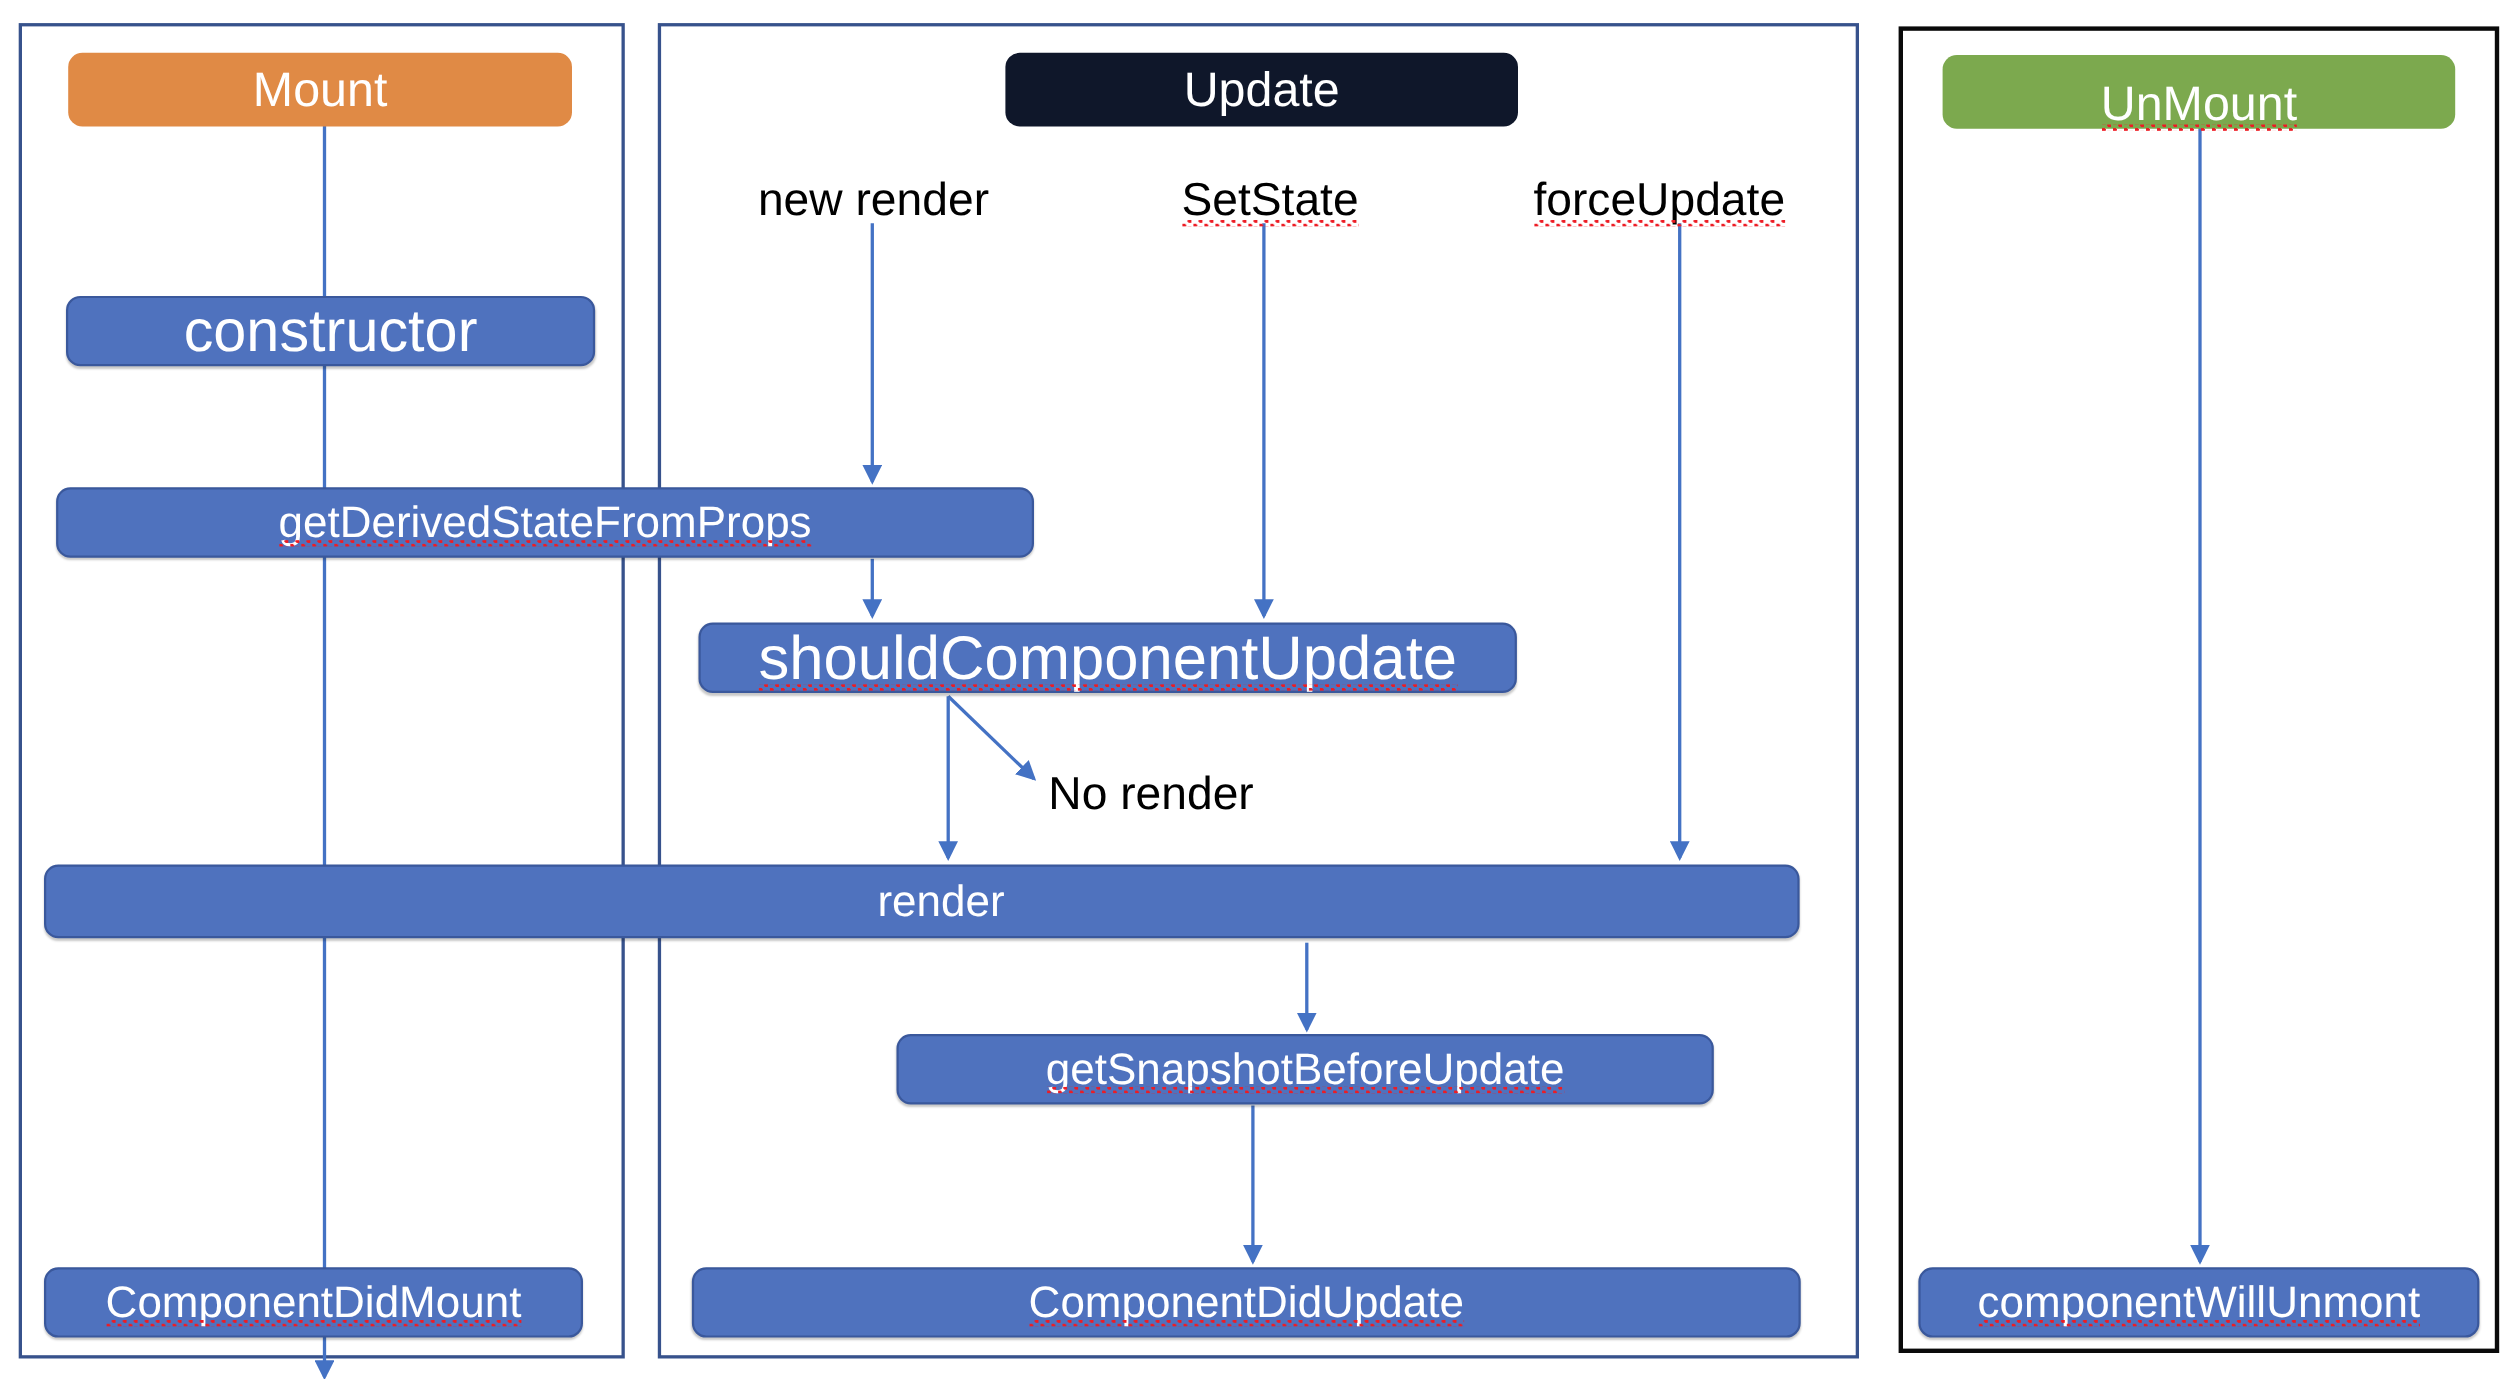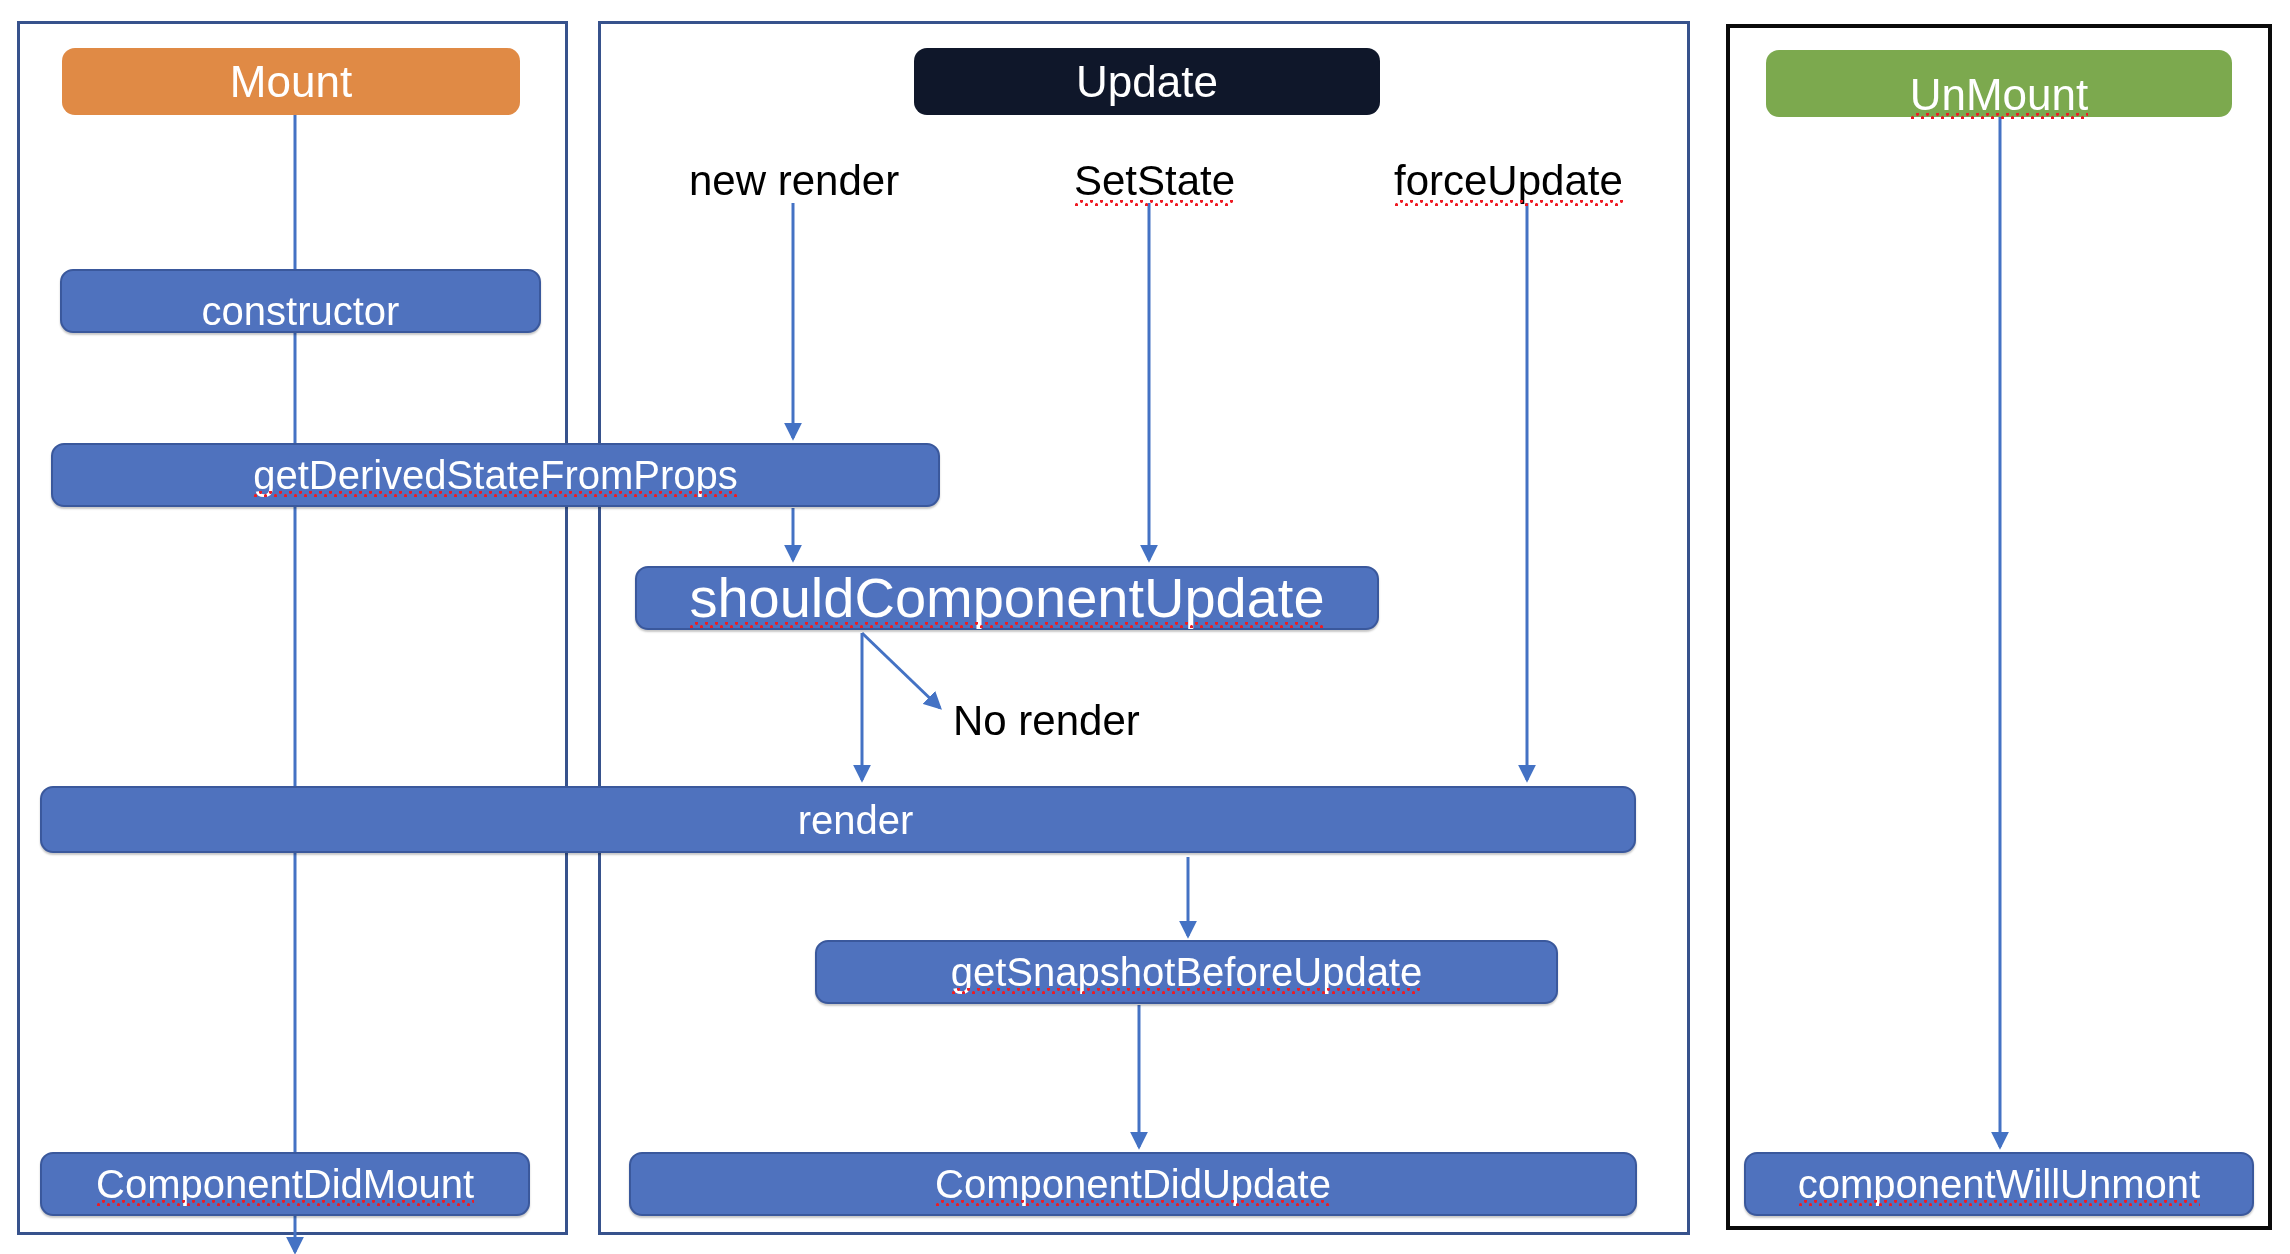--- a/index.html
+++ b/index.html
@@ -96,21 +96,21 @@
   </div>
 
   <div class="plain" style="left:1062px;top:160px;font-size:42px;margin-left:12px;">
     <span class="lbl sp">SetState</span>
   </div>
 
   <div class="plain" style="left:1394px;top:160px;font-size:42px;">
     <span class="lbl sp">forceUpdate</span>
   </div>
 
-  <div class="node fill-blue" style="left:60px;top:269px;width:481px;height:64px;font-size:40px;align-items:flex-end;">
+  <div class="node fill-blue" style="left:60px;top:269px;width:481px;height:64px;font-size:54px;">
     <span class="lbl">constructor</span>
   </div>
 
   <div class="node fill-blue" style="left:51px;top:443px;width:889px;height:64px;font-size:40px;">
     <span class="lbl sp">getDerivedStateFromProps</span>
   </div>
 
   <div class="node fill-blue" style="left:40px;top:1152px;width:490px;height:64px;font-size:40px;">
     <span class="lbl sp">ComponentDidMount</span>
   </div>

